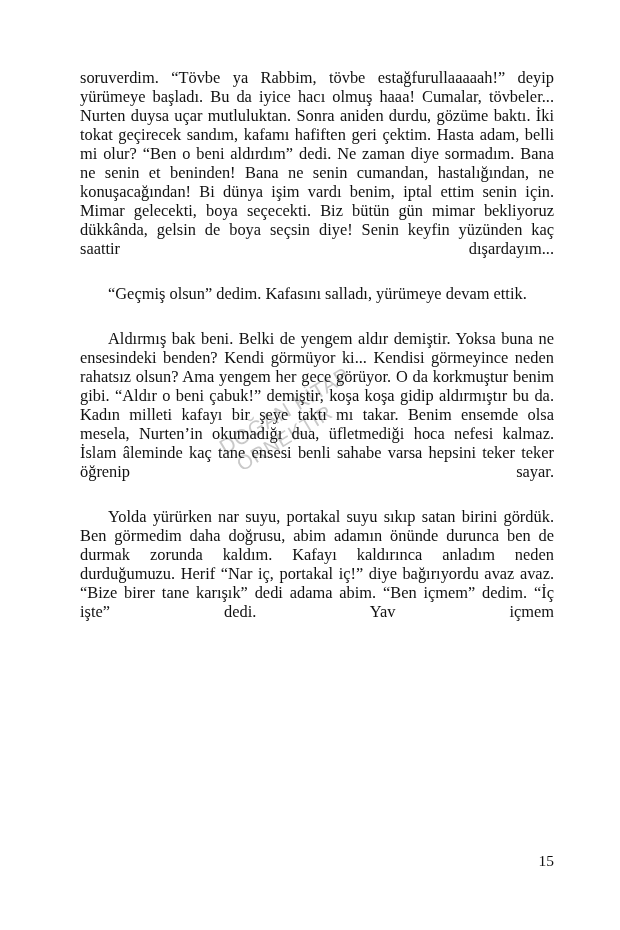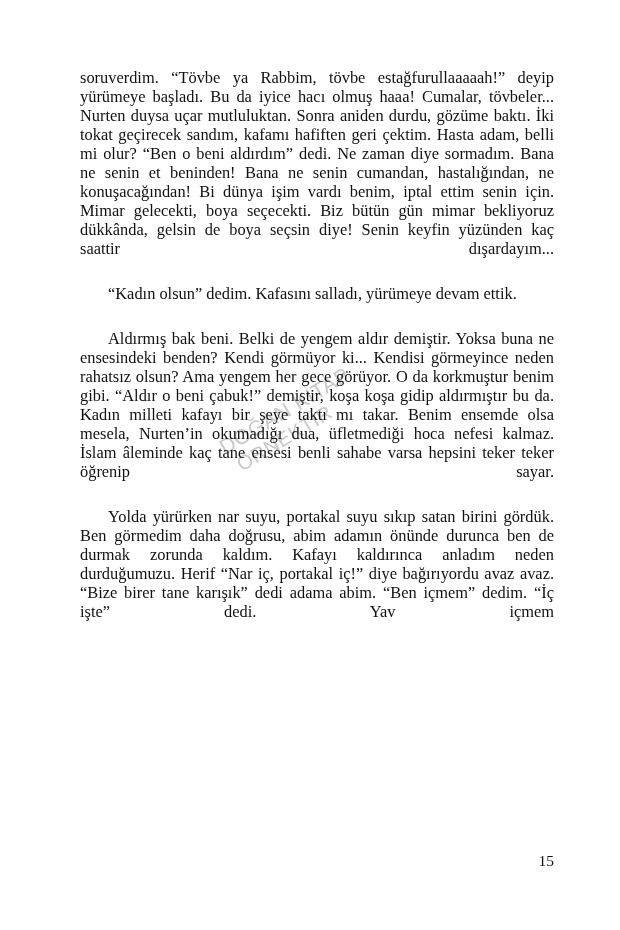--- a/index.html
+++ b/index.html
@@ -98,21 +98,21 @@
 <div id="page">
 
   <div id="watermark">
     <div class="wm-line wm-line-1">DOĞAN KİTAP</div>
     <div class="wm-line wm-line-2">ÖRNEKTİR</div>
   </div>
 
   <div id="textblock">
     <p class="para last-line-justify">soruverdim. “Tövbe ya Rabbim, tövbe estağfurullaaaaah!” deyip yürümeye başladı. Bu da iyice hacı olmuş haaa! Cumalar, tövbeler... Nurten duysa uçar mutluluktan. Sonra aniden durdu, gözüme baktı. İki tokat geçirecek sandım, kafamı hafiften geri çektim. Hasta adam, belli mi olur? “Ben o beni aldırdım” dedi. Ne zaman diye sormadım. Bana ne senin et beninden! Bana ne senin cumandan, hastalığından, ne konuşacağından! Bi dünya işim vardı benim, iptal ettim senin için. Mimar gelecekti, boya seçecekti. Biz bütün gün mimar bekliyoruz dükkânda, gelsin de boya seçsin diye! Senin keyfin yüzünden kaç saattir dışardayım...</p>
 
-    <p class="para indent gap-before">“Kadın olsun” dedim. Kafasını salladı, yürümeye devam ettik.</p>
+    <p class="para indent gap-before">“Geçmiş olsun” dedim. Kafasını salladı, yürümeye devam ettik.</p>
 
     <p class="para indent gap-before last-line-justify">Aldırmış bak beni. Belki de yengem aldır demiştir. Yoksa buna ne ensesindeki benden? Kendi görmüyor ki... Kendisi görmeyince neden rahatsız olsun? Ama yengem her gece görüyor. O da korkmuştur benim gibi. “Aldır o beni çabuk!” demiştir, koşa koşa gidip aldırmıştır bu da. Kadın milleti kafayı bir şeye taktı mı takar. Benim ensemde olsa mesela, Nurten’in okumadığı dua, üfletmediği hoca nefesi kalmaz. İslam âleminde kaç tane ensesi benli sahabe varsa hepsini teker teker öğrenip sayar.</p>
 
     <p class="para indent gap-before last-line-justify">Yolda yürürken nar suyu, portakal suyu sıkıp satan birini gördük. Ben görmedim daha doğrusu, abim adamın önünde durunca ben de durmak zorunda kaldım. Kafayı kaldırınca anladım neden durduğumuzu. Herif “Nar iç, portakal iç!” diye bağırıyordu avaz avaz. “Bize birer tane karışık” dedi adama abim. “Ben içmem” dedim. “İç işte” dedi. Yav içmem</p>
   </div>
 
   <div id="folio">15</div>
 
 </div>
 

